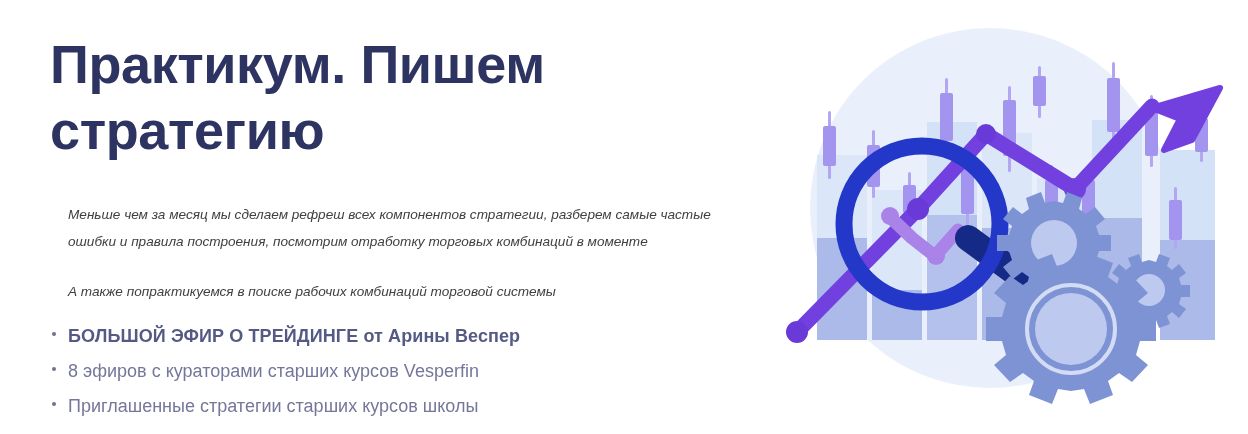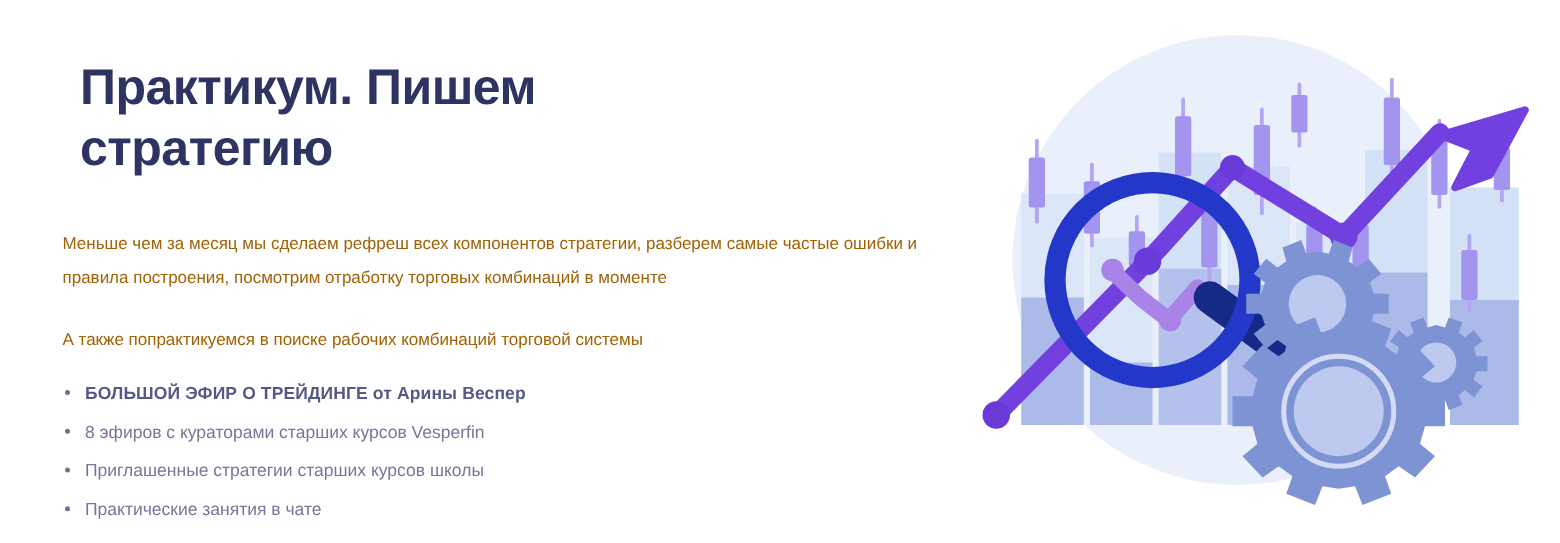--- a/index.html
+++ b/index.html
@@ -21,49 +21,50 @@
   }
 
   
   .content {
     position: absolute;
     left: 50px;
     top: 32px;
     width: 700px;
   }
   .page-title {
-    margin: 14px;
-    font-size: 40px;
+    margin: 0;
+    font-size: 54px;
     line-height: 1.22;
     font-weight: 700;
     letter-spacing: -0.4px;
     color: #2e3462;
     max-width: 520px;
   }
   .lead {
-    margin: 0;
-    color: #a16207;
+    margin: 18px;
+    color: #404040;
     font-size: 13.6px;
     line-height: 2.04;
     font-weight: 400;
     max-width: 690px;
+    font-style: italic;
   }
   .lead-1 { margin-top: 37px; }
   .lead-2 { margin-top: 22px; }
 
   .bullets {
     list-style: none;
     margin: 21px 0 0 0;
     padding: 0;
   }
   .bullets li {
     position: relative;
     padding-left: 18px;
     color: #75779a;
-    font-size: 14px;
+    font-size: 18px;
     line-height: 1.0;
     margin-bottom: 17px;
   }
   .bullets li::before {
     content: "";
     position: absolute;
     left: 2px;
     top: 5px;
     width: 4px;
     height: 4px;

